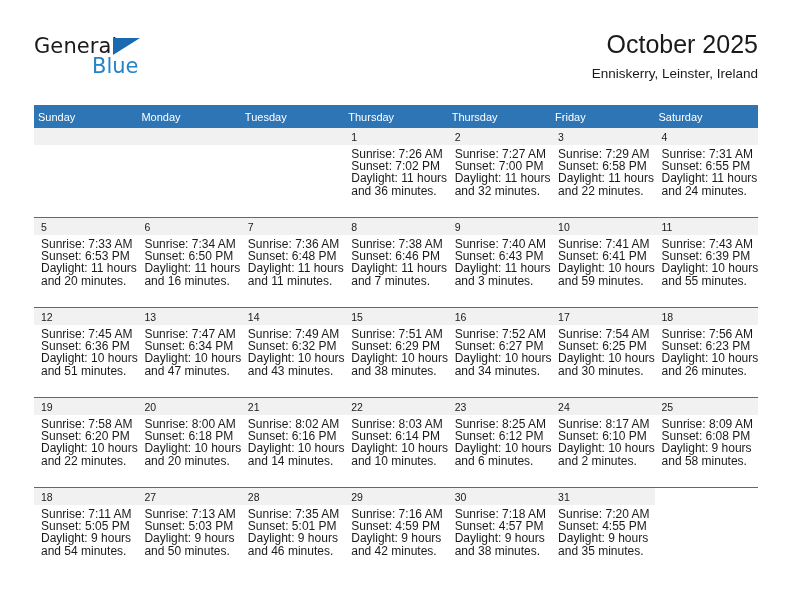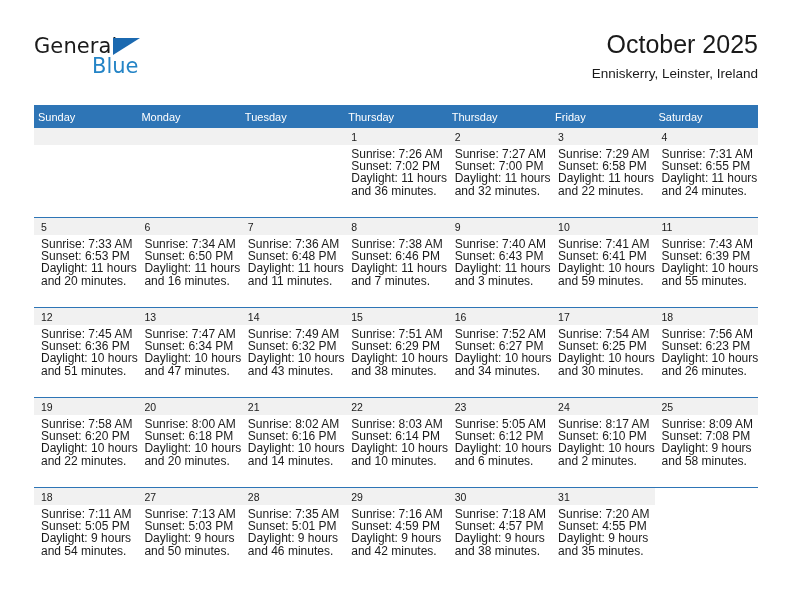--- a/index.html
+++ b/index.html
@@ -444,21 +444,21 @@
                 <div>Sunset: 6:14 PM</div>
                 <div>Daylight: 10 hours</div>
                 <div>and 10 minutes.</div>
               </div>
             </div>
           </td>
           <td>
             <div class="daycell">
               <div class="daynum-band">23</div>
               <div class="dayinfo">
-                <div>Sunrise: 5:05 AM</div>
+                <div>Sunrise: 8:25 AM</div>
                 <div>Sunset: 6:12 PM</div>
                 <div>Daylight: 10 hours</div>
                 <div>and 6 minutes.</div>
               </div>
             </div>
           </td>
           <td>
             <div class="daycell">
               <div class="daynum-band">24</div>
               <div class="dayinfo">
@@ -467,21 +467,21 @@
                 <div>Daylight: 10 hours</div>
                 <div>and 2 minutes.</div>
               </div>
             </div>
           </td>
           <td>
             <div class="daycell">
               <div class="daynum-band">25</div>
               <div class="dayinfo">
                 <div>Sunrise: 8:09 AM</div>
-                <div>Sunset: 7:08 PM</div>
+                <div>Sunset: 6:08 PM</div>
                 <div>Daylight: 9 hours</div>
                 <div>and 58 minutes.</div>
               </div>
             </div>
           </td>
         </tr>
         <tr class="weekrow">
           <td>
             <div class="daycell">
               <div class="daynum-band">18</div>

